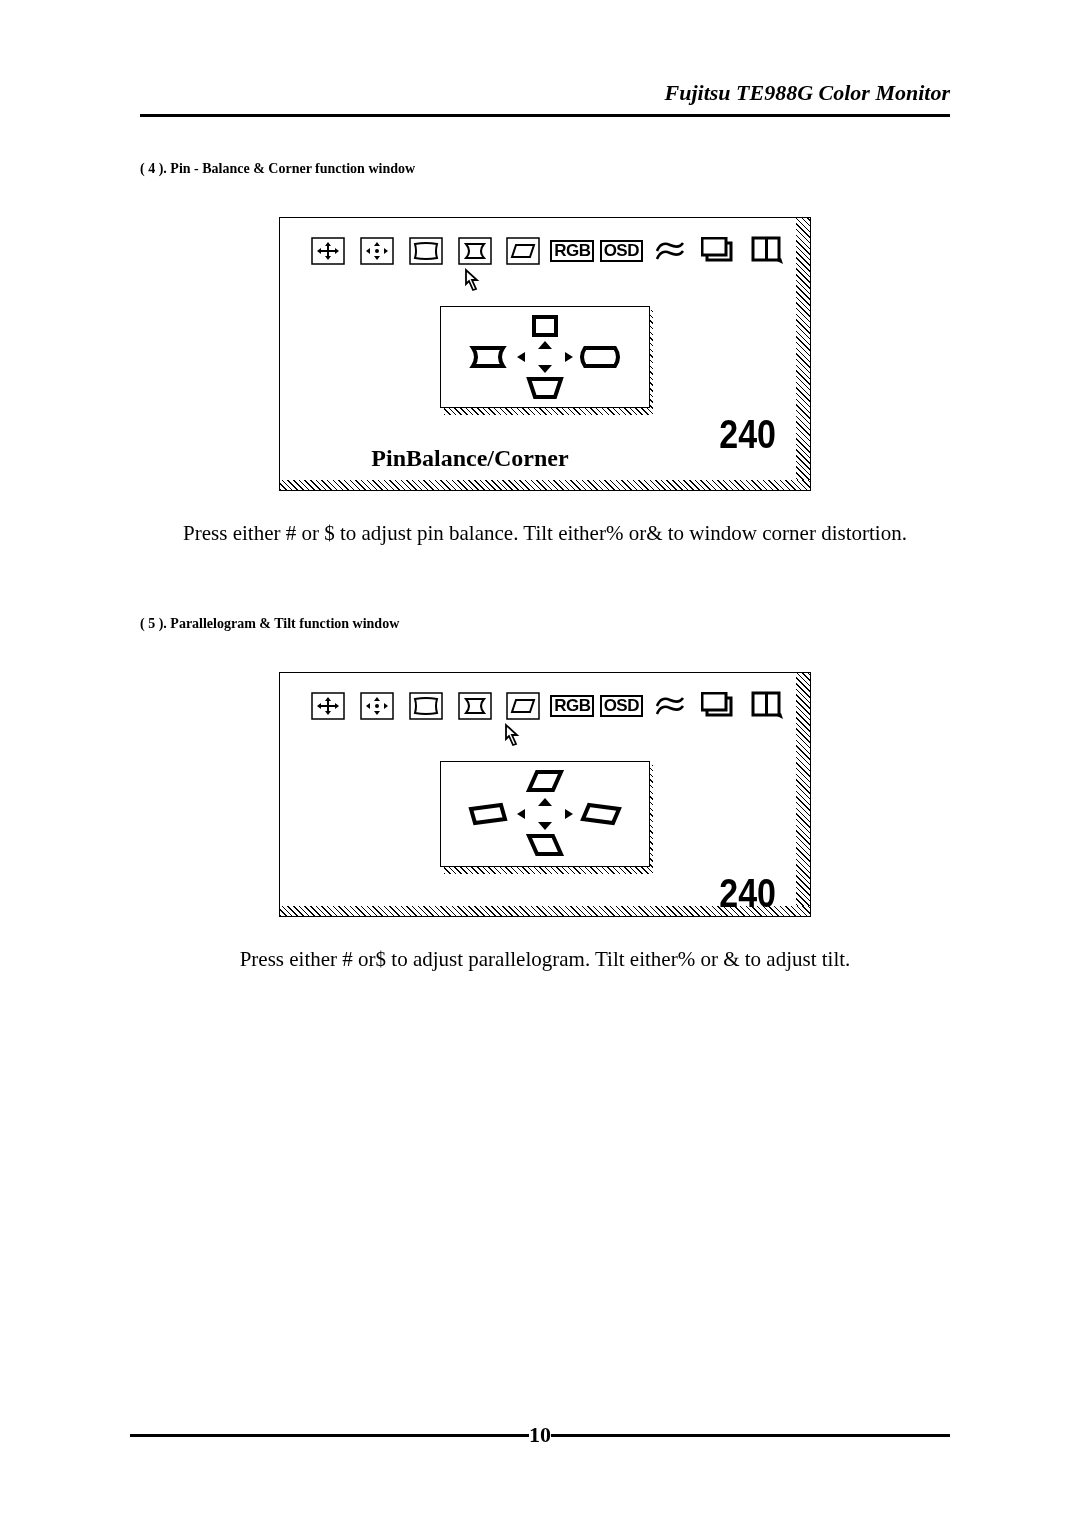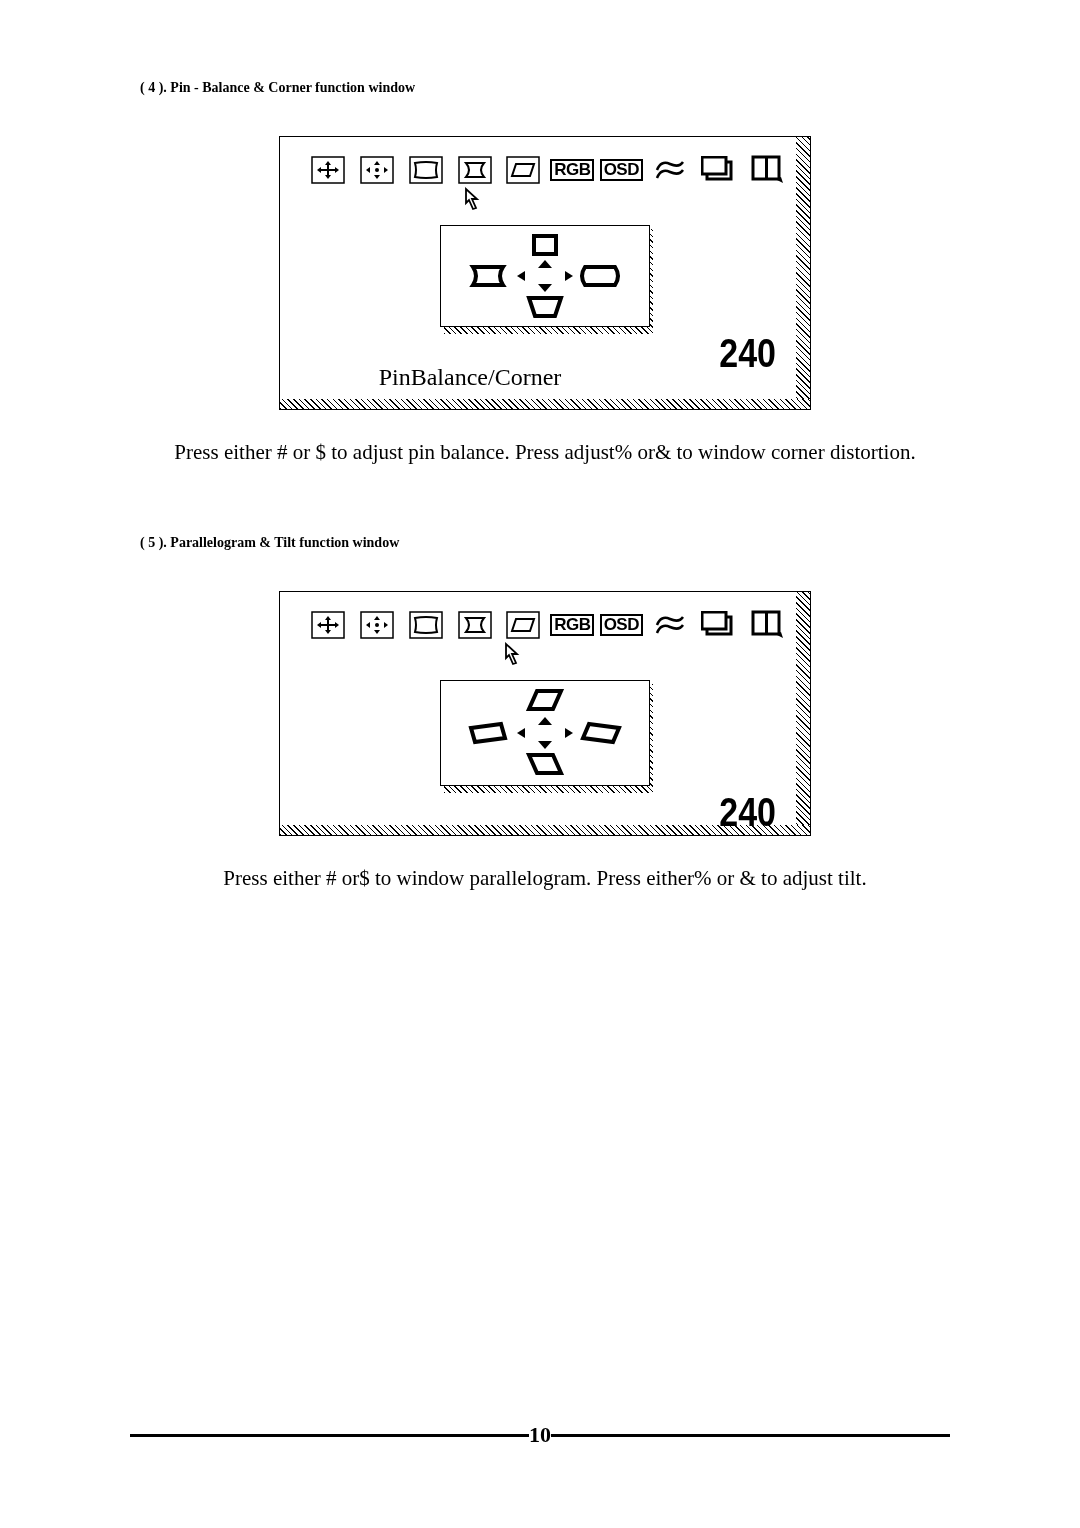--- a/index.html
+++ b/index.html
@@ -115,20 +115,21 @@
     transform-origin: right;
     margin-top: -6px;
   }
   .caption {
     font-family: "Times New Roman", serif;
     font-size: 24px;
     text-align: center;
     padding-bottom: 18px;
     padding-right: 150px;
     margin-top: -12px;
+    font-weight: bold;
   }
   .body-text {
     font-size: 21px;
     text-align: center;
     margin: 26px 0 70px 0;
     padding: 0 10px;
   }
   .footer {
     position:absolute;
     bottom: 80px;
@@ -142,20 +143,21 @@
   }
   .footer .num {
     font-weight: bold;
     font-size: 22px;
   }
 </style>
 </head>
 <body>
 
 <div class="page">
+  <div class="header">Fujitsu TE988G Color Monitor</div>
 
   <div class="section-title">( 4 ). Pin - Balance &amp; Corner function window</div>
 
   <div class="osd-window">
     <div class="hatch-right"></div>
     <div class="hatch-bottom"></div>
 
     <div class="icon-row">
       <span class="icon">
           <svg width="34" height="28">
@@ -256,21 +258,21 @@
             <path d="M4 4 L36 4 L30 22 L10 22 Z" fill="none" stroke="#000" stroke-width="4"></path>
           </svg>
       </div>
     </div>
 
     <div class="value">240</div>
     <div class="caption">PinBalance/Corner</div>
   </div>
 
   <div class="body-text">
-    <span>Press either </span><span>#</span><span> or </span><span>$</span><span>  to adjust pin balance. Press adjust</span><span>%</span><span> or</span><span>&amp;</span><span>  to window corner distortion.</span>
+    <span>Press either </span><span>#</span><span> or </span><span>$</span><span>  to adjust pin balance. Tilt either</span><span>%</span><span> or</span><span>&amp;</span><span>  to window corner distortion.</span>
   </div>
 
   <div class="section-title">( 5 ). Parallelogram &amp; Tilt function window</div>
 
   <div class="osd-window">
     <div class="hatch-right"></div>
     <div class="hatch-bottom"></div>
 
     <div class="icon-row">
       <span class="icon">
@@ -371,21 +373,21 @@
         <svg width="40" height="28">
             <path d="M4 4 L28 4 L36 22 L12 22 Z" fill="none" stroke="#000" stroke-width="4"></path>
           </svg>
       </div>
     </div>
 
     <div class="value">240</div>
   </div>
 
   <div class="body-text">
-    <span>Press either </span><span>#</span><span> or</span><span>$</span><span>  to window parallelogram. Press either</span><span>%</span><span> or </span><span>&amp;</span><span>  to adjust tilt.</span>
+    <span>Press either </span><span>#</span><span> or</span><span>$</span><span>  to adjust parallelogram. Tilt either</span><span>%</span><span> or </span><span>&amp;</span><span>  to adjust tilt.</span>
   </div>
 </div>
 
 <div class="footer">
   <div class="line"></div>
   <div class="num">10</div>
   <div class="line"></div>
 </div>
 
 </body></html>

